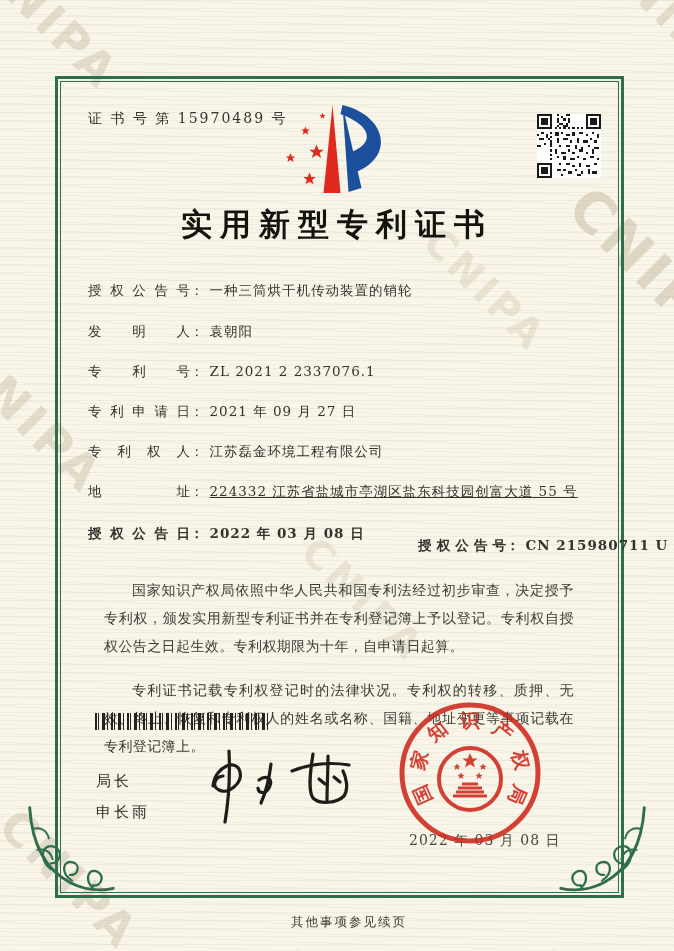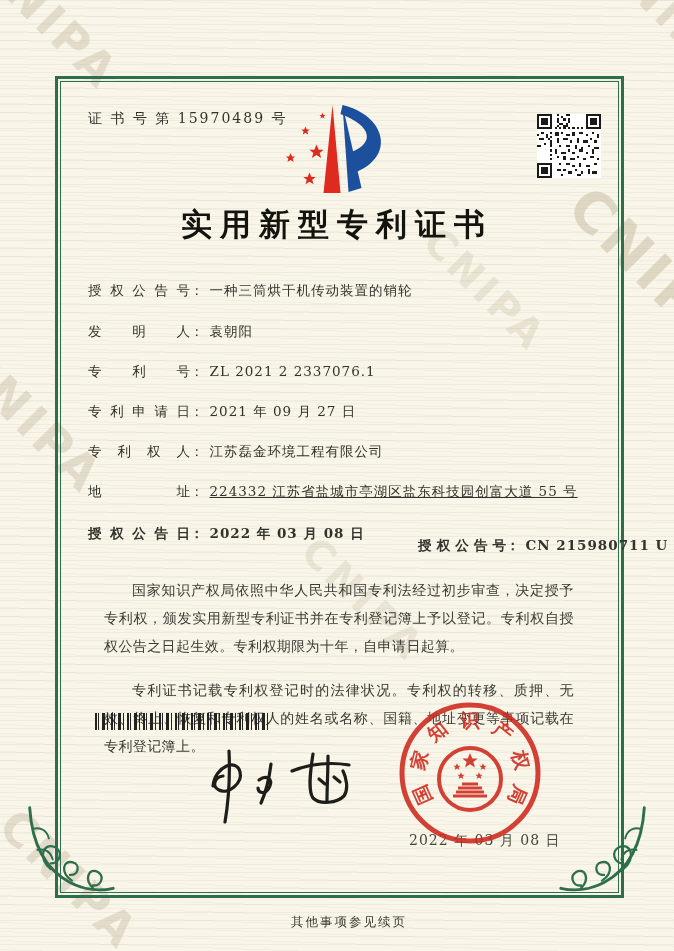--- a/index.html
+++ b/index.html
@@ -178,20 +178,24 @@
     </div>
   </div>
 
   <div class="paras">
     <p>国家知识产权局依照中华人民共和国专利法经过初步审查，决定授予专利权，颁发实用新型专利证书并在专利登记簿上予以登记。专利权自授权公告之日起生效。专利权期限为十年，自申请日起算。</p>
     <p>专利证书记载专利权登记时的法律状况。专利权的转移、质押、无效、终止、恢复和专利权人的姓名或名称、国籍、地址变更等事项记载在专利登记簿上。</p>
   </div>
 
   <div class="barcode"></div>
 
+  <div class="signer">
+    <div>局长</div>
+    <div>申长雨</div>
+  </div>
 
   <svg class="sig" viewBox="0 0 185 86">
     <g fill="none" stroke="#1d1d1a" stroke-width="3.2" stroke-linecap="round">
       <path d="M18,44 C20,24 42,16 45,30 C48,41 33,53 24,48 C16,44 20,35 28,34"></path>
       <path d="M34,9 C35,30 34,56 30,80"></path>
       <path d="M76,22 C74,38 71,50 66,61"></path>
       <path d="M64,38 C71,33 79,36 74,46 C70,53 63,51 63,46"></path>
       <path d="M97,29 C115,22 136,20 154,23"></path>
       <path d="M118,12 C115,31 113,49 118,56 C125,63 142,61 149,54 C154,47 151,35 148,29"></path>
       <path d="M133,14 C133,28 132,45 132,59"></path>

